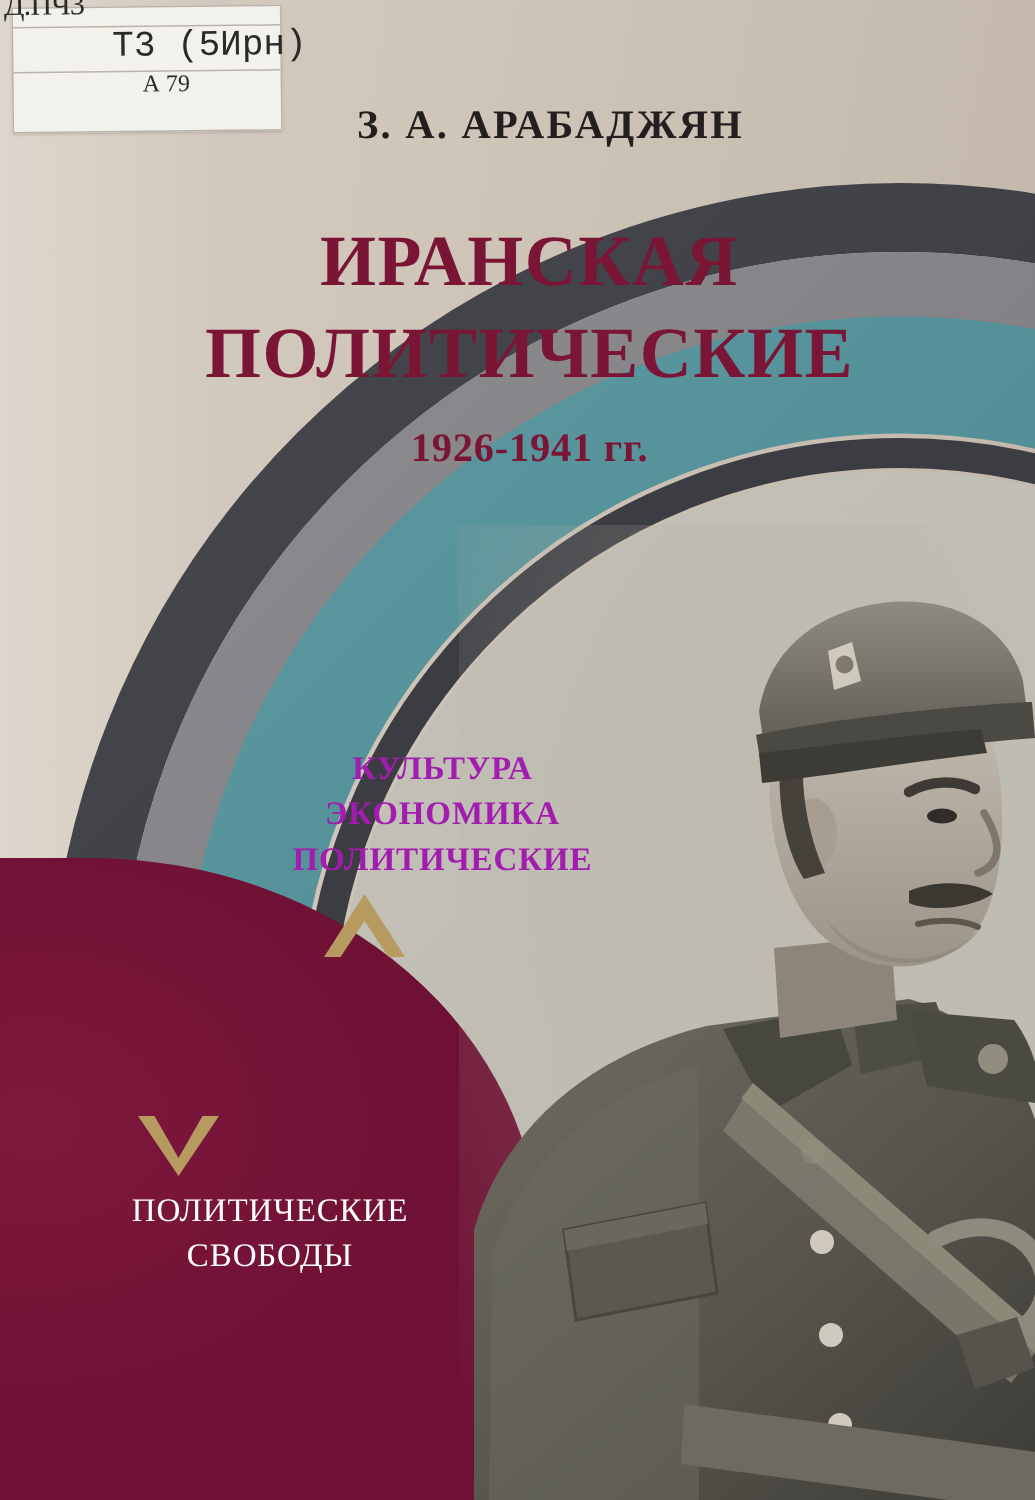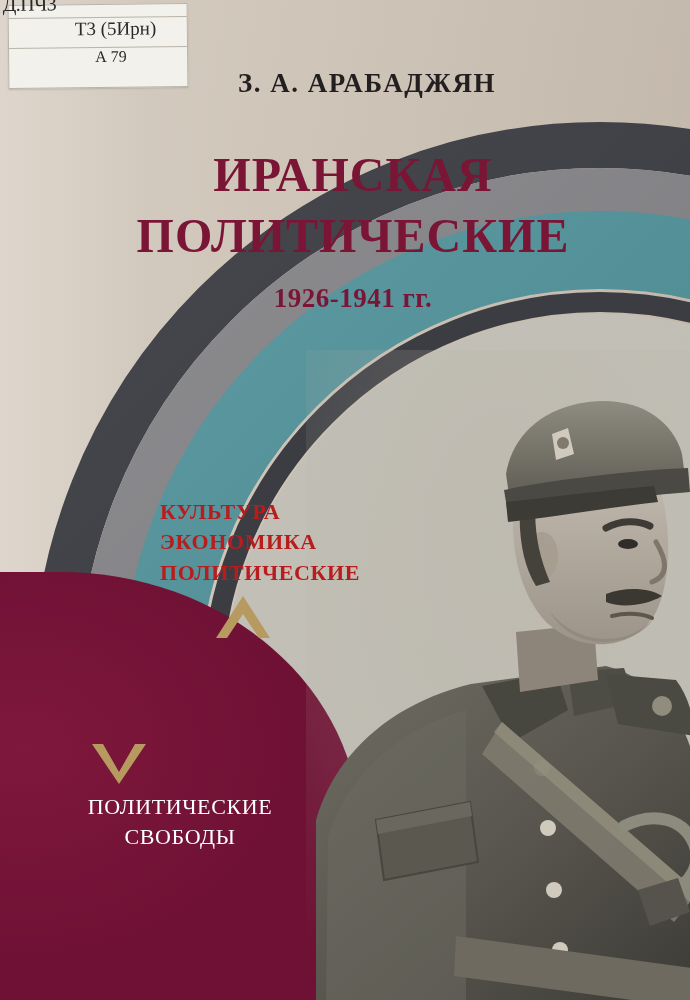--- a/index.html
+++ b/index.html
@@ -83,21 +83,21 @@
     transform: rotate(-0.6deg);
   }
   .stamp .line {
     font-family: "Liberation Serif", serif;
     color: #2a2a2a;
     font-size: 17px;
     line-height: 1.05;
     white-space: nowrap;
   }
   .stamp .l1 { position: absolute; left: -6px; top: -12px; font-size: 20px; letter-spacing: -0.5px; }
-  .stamp .l2 { position: absolute; left: 66px; top: 14px; font-size: 19px; }
+  .stamp .l2 { position: absolute; left: 66px; top: 14px; font-size: 24px; font-family: Liberation Mono, monospace; }
   .stamp .l3 { position: absolute; left: 86px; top: 44px; font-size: 16px; }
   .stamp .rule1 { position: absolute; left: 0; right: 0; top: 12px; height: 1px; background: #b9b3a8; }
   .stamp .rule2 { position: absolute; left: 0; right: 0; top: 42px; height: 1px; background: #b9b3a8; }
 
   
   .author {
     position: absolute;
     left: 0; right: 0;
     top: 68px;
     text-align: center;
@@ -132,25 +132,26 @@
     font-weight: bold;
     font-size: 27px;
     color: #7a1536;
     letter-spacing: 0.5px;
   }
   .topics {
     position: absolute;
     left: 160px;
     top: 497px;
     width: 270px;
+    text-align: center;
     font-family: "Liberation Serif", serif;
     font-weight: bold;
     font-size: 22px;
     line-height: 1.38;
-    color: #b91c1c;
+    color: #a21caf;
     letter-spacing: 0.6px;
   }
   .topics span { display: block; }
   .chevron-up {
     position: absolute;
     left: 212px;
     top: 592px;
     width: 62px;
     height: 48px;
   }

